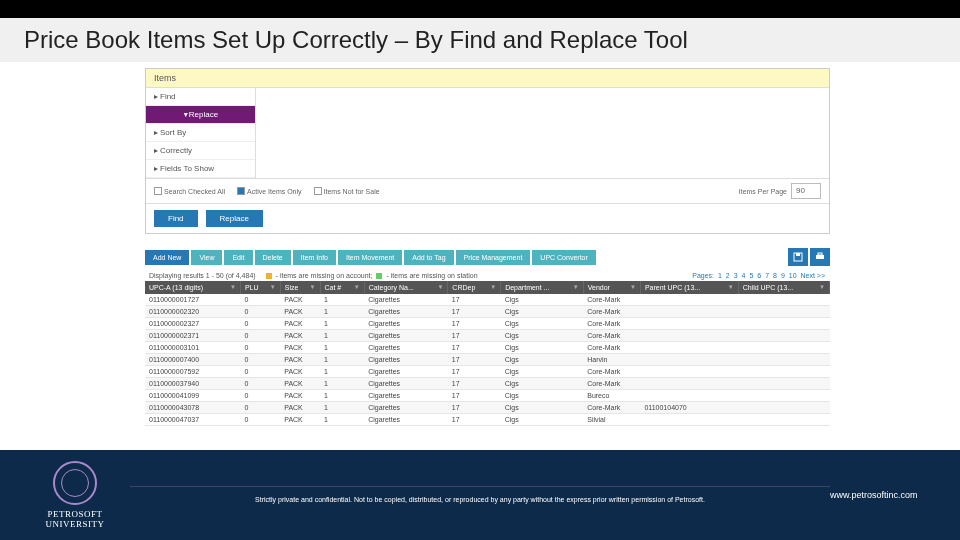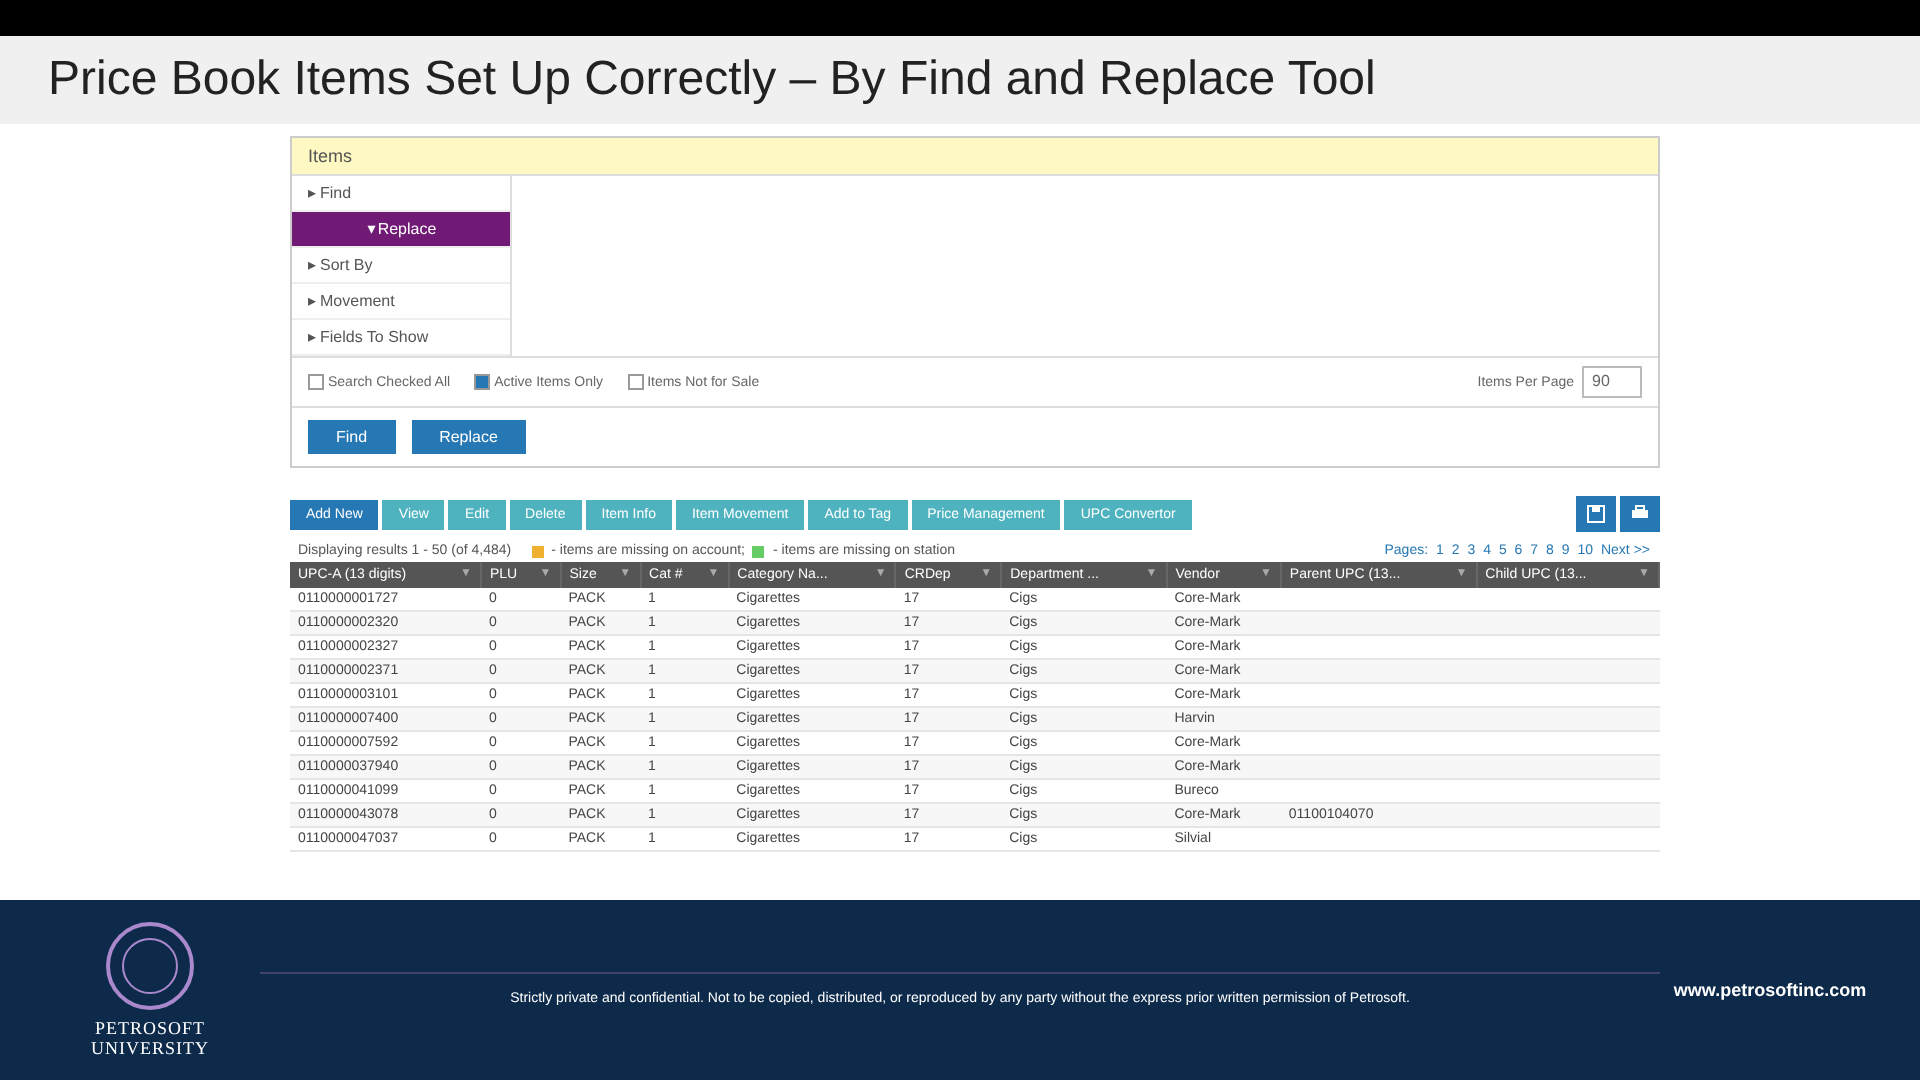--- a/index.html
+++ b/index.html
@@ -45,39 +45,39 @@
 th .filt { color: #aaa; float: right; font-size: 6px; }
 td { padding: 2px 4px; border-bottom: 1px solid #e5e5e5; color: #444; }
 tr.alt td { background: #f7f7f7; }
 .footer { position: absolute; bottom: 0; left: 0; right: 0; background: #0d2a4a; height: 90px; display: flex; align-items: center; padding: 0 20px; }
 .logo-block { display: flex; flex-direction: column; align-items: center; color: #fff; width: 110px; justify-content: flex-end; }
 .seal { width: 44px; height: 44px; border: 2px solid #a8c; border-radius: 50%; margin-bottom: 4px; position: relative; }
 .seal::after { content: ""; position: absolute; inset: 6px; border: 1px solid #a8c; border-radius: 50%; }
 .uni { font-size: 9px; letter-spacing: 0.5px; font-family: Georgia, serif; }
 .foot-mid { flex: 1; padding: 0 40px; border-top: 1px solid #446; padding-top: 8px; }
 .disclaimer { color: #fff; font-size: 7px; text-align: center; line-height: 1.3; }
-.url { color: #fff; font-size: 9px; width: 110px; text-align: center; font-weight: bold; }
+.url { color: #fff; font-size: 9px; width: 110px; text-align: left; }
 </style>
 </head>
 <body>
 
 <div class="topbar"></div>
 <div class="titlebar">
   <div class="title">Price Book Items Set Up Correctly – By Find and Replace Tool</div>
 </div>
 
 <div class="app">
   <div class="panel">
     <div class="panel-header">Items</div>
     <div class="content">
       <div class="sidebar">
         <div class="side-item"><span class="arrow">▸</span><span>Find</span></div>
         <div class="side-item active"><span class="arrow">▾</span><span>Replace</span></div>
         <div class="side-item"><span class="arrow">▸</span><span>Sort By</span></div>
-        <div class="side-item"><span class="arrow">▸</span><span>Movement</span></div>
+        <div class="side-item"><span class="arrow">▸</span><span>Correctly</span></div>
         <div class="side-item"><span class="arrow">▸</span><span>Fields To Show</span></div>
       </div>
     </div>
     <div class="checks">
       <div class="chk">
           <span class="cbox"></span>
           <span>Search Checked All</span>
         </div>
       <div class="chk">
           <span class="cbox on"></span>

